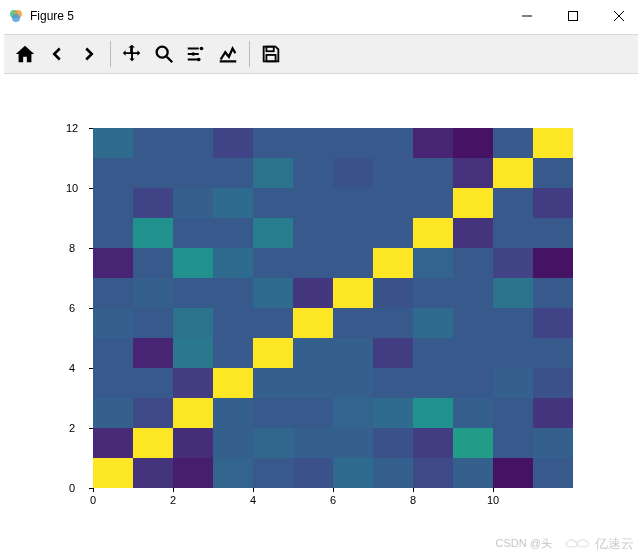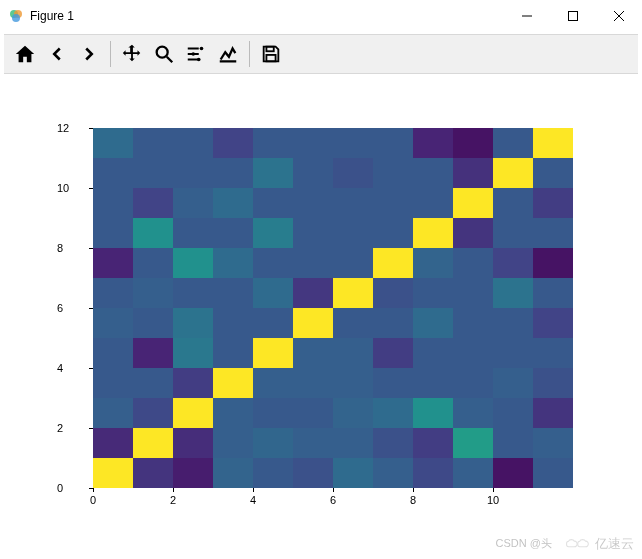--- a/index.html
+++ b/index.html
@@ -13,40 +13,40 @@
   .winbtn svg { width: 10px; height: 10px; }
   .toolbar { height: 40px; background: #f0f0f0; border: 1px solid #d8d8d8; border-left: none; border-right: none; margin: 2px 4px 0 4px; display: flex; align-items: center; padding: 0 6px; gap: 2px; }
   .tbtn { width: 30px; height: 30px; display: flex; align-items: center; justify-content: center; }
   .tbtn svg { width: 22px; height: 22px; fill: #000; }
   .tsep { width: 1px; height: 26px; background: #bbb; margin: 0 4px; }
   .canvas-area { position: relative; width: 100%; height: calc(100% - 74px); }
   .plot { position: absolute; left: 93px; top: 54px; width: 480px; height: 360px; }
   .grid { display: grid; grid-template-columns: repeat(12, 1fr); grid-template-rows: repeat(12, 1fr); width: 100%; height: 100%; }
   .cell { width: 100%; height: 100%; }
   .axis-label { position: absolute; font-size: 11px; color: #000; }
-  .ytick { text-align: left; width: 30px; transform: translateY(-50%); }
+  .ytick { text-align: center; width: 30px; transform: translateY(-50%); }
   .xtick { text-align: center; width: 30px; transform: translateX(-50%); }
   .ytick-mark { position: absolute; width: 4px; height: 1px; background: #000; }
   .xtick-mark { position: absolute; width: 1px; height: 4px; background: #000; }
   .watermark1 { position: absolute; right: 90px; bottom: 8px; font-size: 11px; color: rgba(0,0,0,0.25); }
   .watermark2 { position: absolute; right: 8px; bottom: 6px; font-size: 13px; color: rgba(0,0,0,0.22); display: flex; align-items: center; gap: 4px; }
   .watermark2 svg { width: 28px; height: 16px; opacity: 0.25; }
 </style>
 </head>
 <body>
 
 <div class="titlebar">
   <span class="app-icon">
     <svg viewBox="0 0 16 16">
         <circle cx="6" cy="6" r="4" fill="#3b7" opacity=".8"></circle>
         <circle cx="10" cy="6" r="4" fill="#e93" opacity=".8"></circle>
         <circle cx="8" cy="10" r="4" fill="#49d" opacity=".8"></circle>
       </svg>
   </span>
-  <span class="title-text">Figure 1</span>
+  <span class="title-text">Figure 5</span>
   <span class="title-spacer"></span>
   <div class="winbtn">
       <svg viewBox="0 0 10 10">
         <path d="M0 5h10" stroke="#000" stroke-width="1"></path>
       </svg>
     </div>
   <div class="winbtn">
       <svg viewBox="0 0 10 10">
         <rect x="0.5" y="0.5" width="9" height="9" fill="none" stroke="#000" stroke-width="1"></rect>
       </svg>

